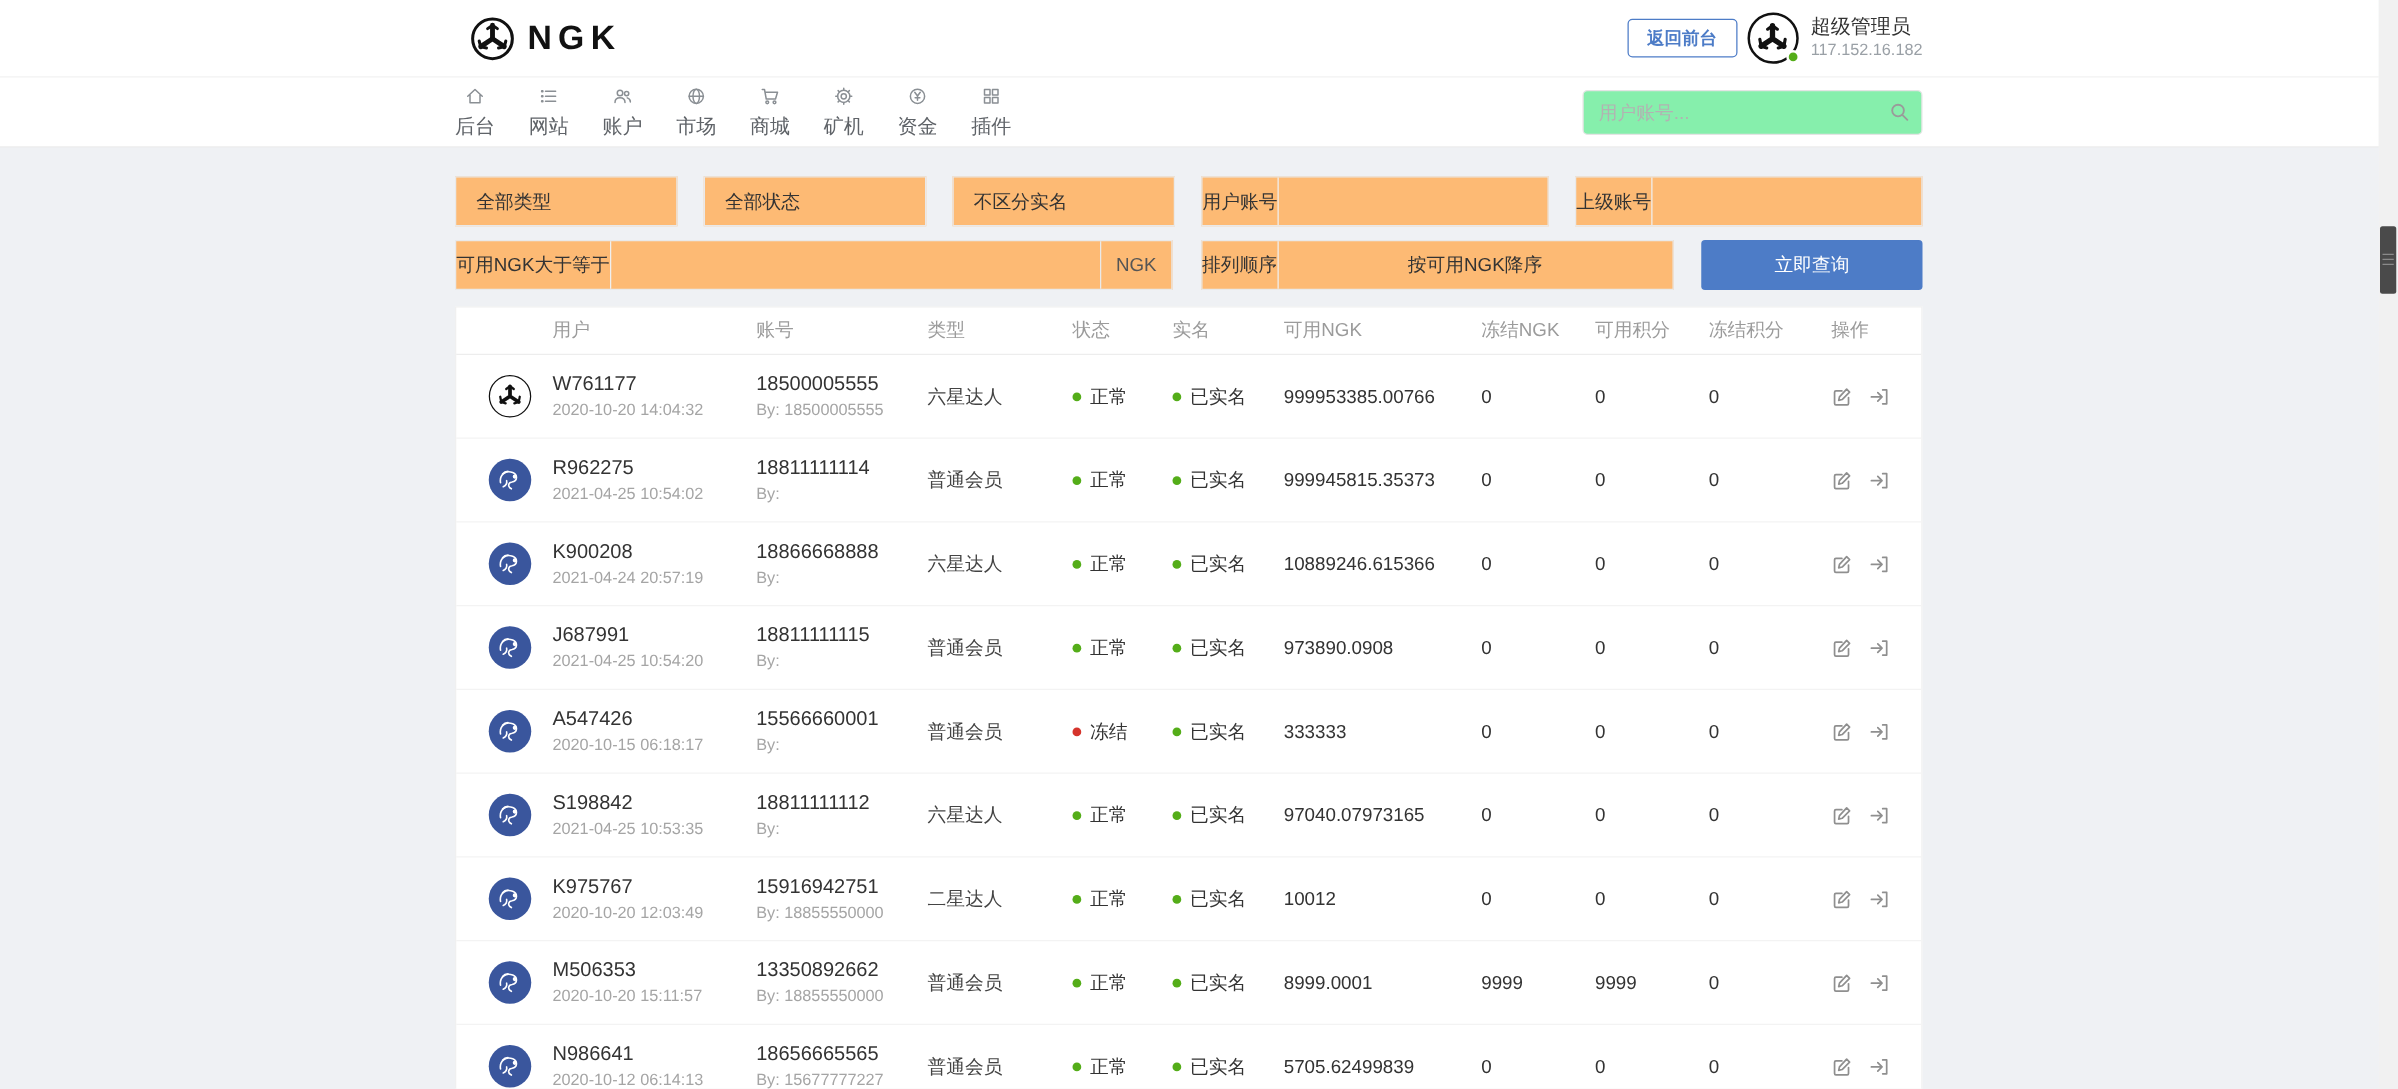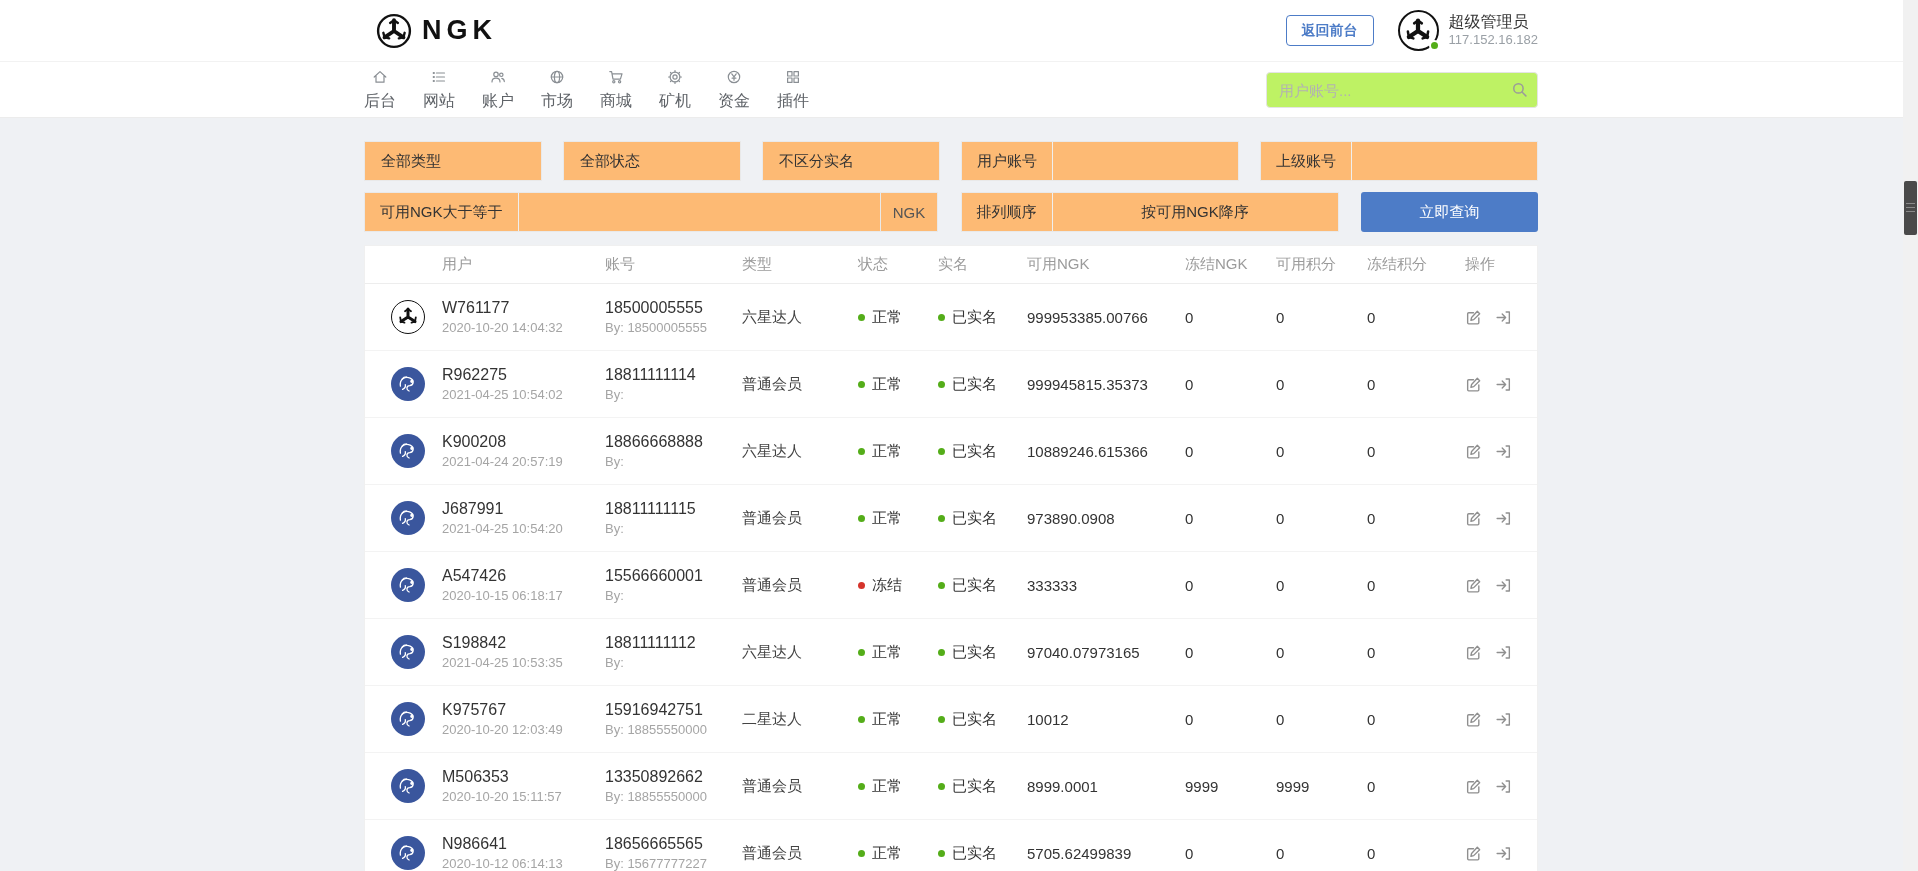--- a/index.html
+++ b/index.html
@@ -12,21 +12,21 @@
   }
   .viewport { position:absolute; inset:0; }
 
   
   .topbar { background:#fff; height:61px; width:1903px; }
   .container { width:1174px; margin-left:364px; position:relative; }
   .topbar .container { height:61px; display:flex; align-items:center; justify-content:space-between; }
   .brand { display:flex; align-items:center; gap:10px; padding-left:12px; }
   .brand svg { display:block; }
   .brand-text { font-size:27px; font-weight:700; letter-spacing:5px; color:#111; }
-  .top-right { display:flex; align-items:center; gap:24px; }
+  .top-right { display:flex; align-items:center; gap:8px; }
   .back-btn {
     border:1px solid var(--accent-blue,#4d7cc7); color:var(--accent-blue,#4d7cc7);
     background:#fff; border-radius:4px; height:31px; padding:0 15px;
     font-size:14px; display:flex; align-items:center; cursor:pointer; font-weight:600;
   }
   .admin-block { display:flex; align-items:center; gap:10px; }
   .admin-avatar { position:relative; width:41px; height:41px; }
   .admin-avatar .ring { width:41px; height:41px; border-radius:50%; border:2px solid #111; display:flex; align-items:center; justify-content:center; background:#fff; }
   .presence-dot { position:absolute; right:-1px; bottom:0; width:11px; height:11px; border-radius:50%; background:var(--green,#54ad19); border:2px solid #fff; }
   .admin-meta { display:flex; flex-direction:column; line-height:1.25; }
@@ -36,33 +36,33 @@
   
   .navbar { background:#fff; height:56px; width:1903px; border-top:1px solid #f2f2f2; box-shadow:0 1px 0 #ececec; }
   .navbar .container { height:56px; display:flex; align-items:center; justify-content:space-between; }
   .nav-items { display:flex; align-items:center; gap:27px; }
   .nav-item { display:flex; align-items:center; gap:6px; font-size:16px; color:#5f6368; cursor:pointer;flex-direction:column; }
   .nav-item svg { display:block; }
   .nav-search { position:relative; }
   .nav-search input {
     width:272px; height:36px; border:1px solid #e4e4e4; border-radius:4px;
     padding:0 34px 0 12px; font-size:15px; color:#333; outline:none;
-    font-family:inherit; background:#bef264;
+    font-family:inherit; background:#86efac;
   }
   .nav-search input::placeholder { color:#b2b2b2; }
   .nav-search .search-ic { position:absolute; right:10px; top:9px; }
 
   
   .filters { margin-top:24px; }
   .frow { display:flex; justify-content:space-between; margin-bottom:11px; }
   .fbox { background:#fdba74; border:1px solid #e9e9e9; height:40px; display:flex; align-items:center; font-size:15px; color:#333; }
   .fselect { padding:0 16px; cursor:pointer; }
   .w-sel { width:178px; }
   .fgroup { padding:0; }
-  .fgroup .flabel { padding:0 15px; color:#333; border-right:1px solid #efefef; height:100%; display:flex; align-items:center; white-space:nowrap; }
+  .fgroup .flabel { padding:0 0; color:#333; border-right:1px solid #efefef; height:100%; display:flex; align-items:center; white-space:nowrap; }
   .fgroup input { border:none; outline:none; flex:1; height:100%; font-size:15px; padding:0 10px; font-family:inherit; min-width:0; background:transparent; }
   .w-grp { width:278px; }
   .w-ngk { width:574px; }
   .w-order { width:378px; }
   .fsuffix { border-left:1px solid #e9e9e9; width:57px; height:100%; display:flex; align-items:center; justify-content:center; color:#555; }
   .order-value { flex:1; text-align:center; cursor:pointer; }
   .query-btn {
     width:177px; height:40px; background:var(--accent-blue,#4d7cc7); color:#fff;
     border:none; border-radius:3px; font-size:15px; cursor:pointer; font-family:inherit;
   }

